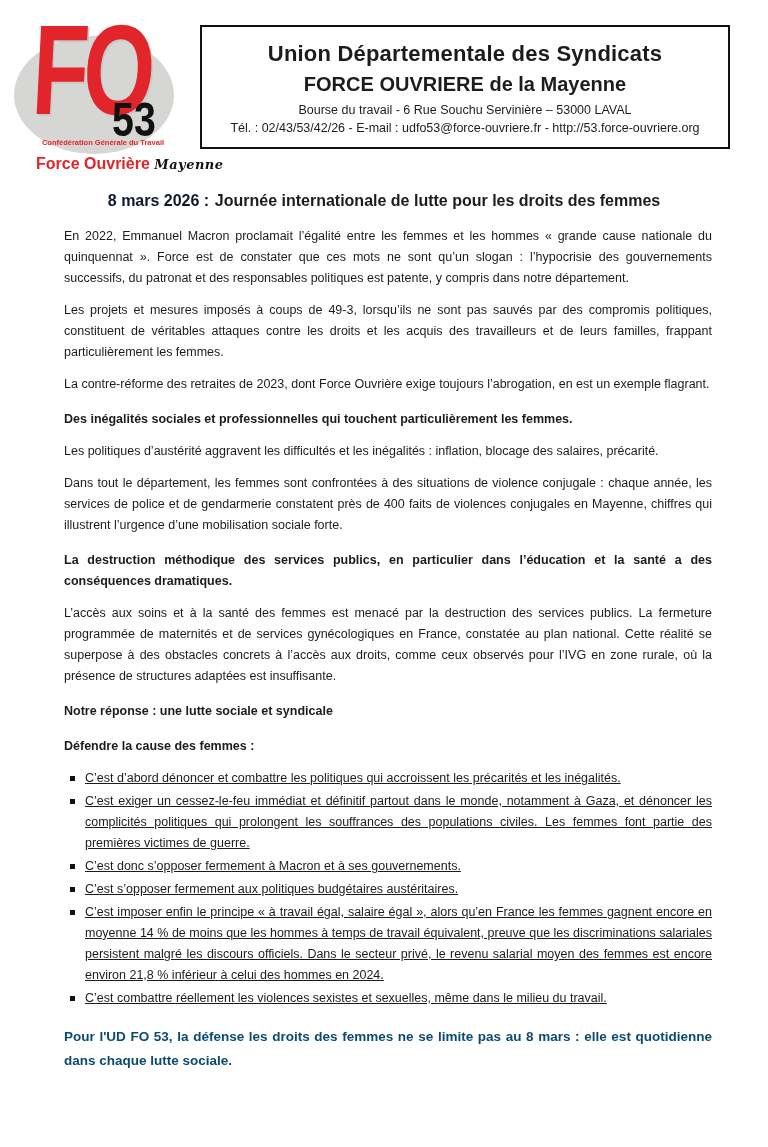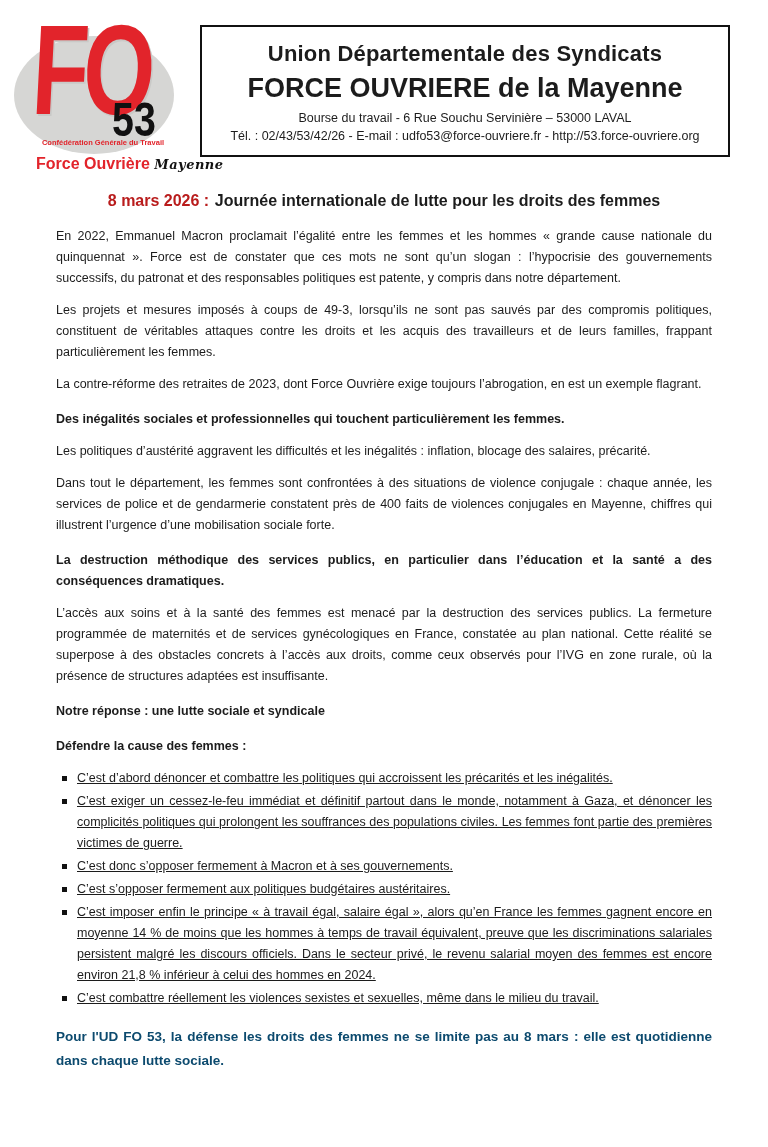--- a/index.html
+++ b/index.html
@@ -94,47 +94,48 @@
     padding: 10px 8px 12px 8px;
     text-align: center;
   }
   .org-line1 {
     font-size: 22px;
     font-weight: bold;
     letter-spacing: 0.2px;
     margin-top: 4px;
   }
   .org-line2 {
-    font-size: 27px;
+    font-size: 20px;
     font-weight: bold;
     margin-top: 6px;
   }
   .org-line3 {
     font-size: 12.5px;
     margin-top: 7px;
   }
   .org-line4 {
     font-size: 12.5px;
     margin-top: 4px;
   }
 
   
   .doc-title {
     text-align: center;
     font-size: 16px;
     font-weight: bold;
     margin-top: 30px;
   }
-  .doc-title .red { color: #b91c1c; margin-right: 0.35em; }
+  .doc-title .red { color: #0f172a; margin-right: 0.35em; }
 
   
   .content {
     padding: 16px 56px 0 56px;
     font-size: 12.5px;
     line-height: 21px;
+    margin-left: 8px;
   }
   .content p {
     margin: 0 0 11px 0;
     text-align: justify;
   }
   .content .sect-heading {
     font-weight: bold;
     margin: 14px 0 11px 0;
     text-align: justify;
   }

